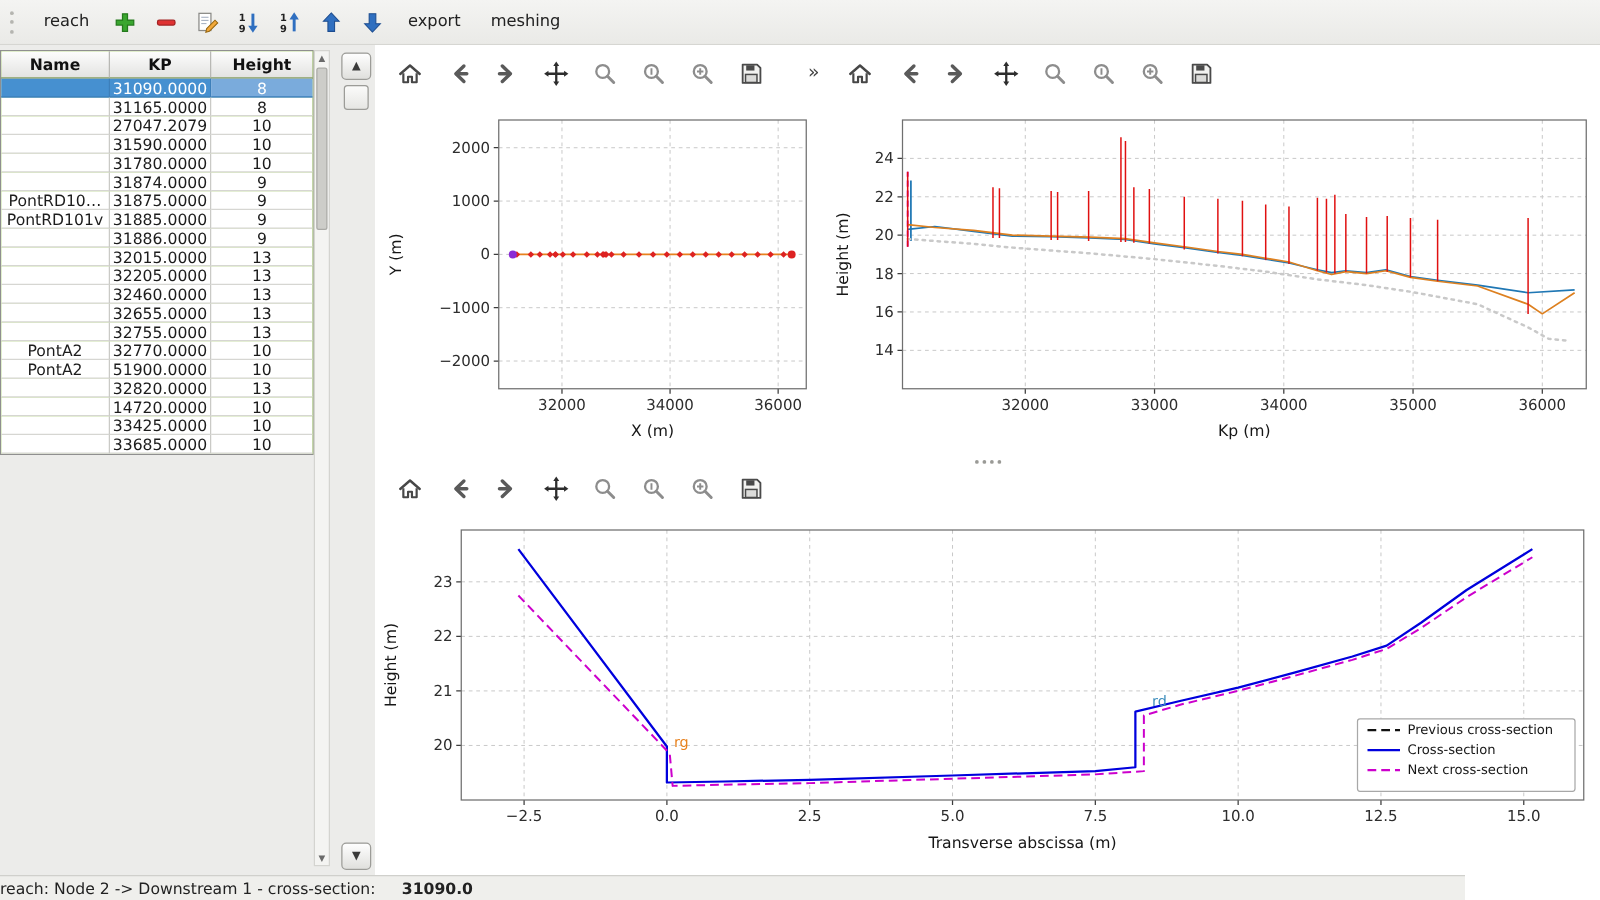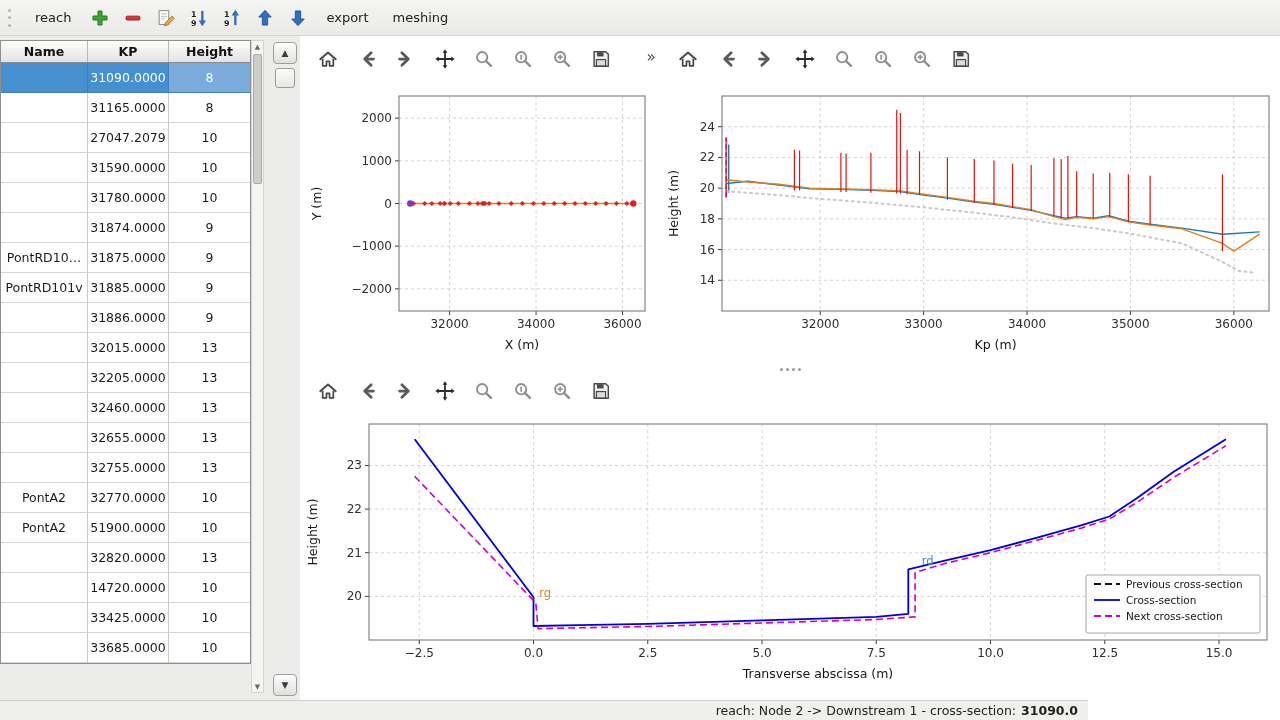--- a/index.html
+++ b/index.html
@@ -14,21 +14,21 @@
   .tb-icon{width:27px;height:27px;display:flex;align-items:center;justify-content:center;border-radius:3px}
   .ic{display:flex}
   .tb-icon .ic svg{width:20px;height:20px;display:block}
 
   
   #left-panel{position:absolute;left:0;top:36px;width:300px;height:664px;background:#ececea}
   #xs-table{position:absolute;left:0;top:4px;width:251px;background:#84cc16;border:1px solid #8f8f8f}
   .t-header{display:flex;height:22px;background:linear-gradient(#fdfdfd,#e3e3e1);border-bottom:1px solid #8a8a8a}
   .hc{display:flex;align-items:center;justify-content:center;font-weight:bold;font-size:12.5px;border-right:1px solid #b8b8b4;color:#111}
   .hc:last-child{border-right:none}
-  .t-row{display:flex;height:30px;background:#fff}
+  .t-row{display:flex;height:15px;background:#fff}
   .t-row .c{display:flex;align-items:center;justify-content:center;font-size:12.5px;border-right:1px solid #cacac6;border-bottom:1px solid #d6d6d2;color:#1c1c1c;overflow:hidden;white-space:nowrap}
   .t-row .c:last-child{border-right:none}
   .c.name,.hc.name{width:87px}
   .c.kp,.hc.kp{width:81px}
   .c.points,.hc.points{width:81px}
   .t-row.selected .c{background:#4690d0;color:#fff;border-color:#3d7fba}
   .t-row.selected .c.points{background:#7aabdc}
 
   
   #sb1{position:absolute;left:251px;top:4px;width:13px;height:653px;background:#f4f4f2;border:1px solid #d4d4d0}
@@ -51,21 +51,21 @@
   svg .tick{font-size:12px;fill:#2e2e2e}
   svg .axlabel{font-size:12.5px;fill:#161616}
   svg .ann{font-size:11.5px}
   svg .leg{font-size:10.5px;fill:#161616}
 
   
   #hsplit{position:absolute;left:300px;top:366px;width:980px;height:7px;background:#fff;display:flex;align-items:center;justify-content:center;gap:3px}
   #hsplit i{width:3px;height:3px;border-radius:50%;background:#9a9a96}
 
   
-  #status-bar{position:absolute;left:0;top:700px;width:1088px;height:20px;background:#efefec;border-top:1px solid #d0d0cc;display:flex;align-items:center;justify-content:flex-end;padding-right:10px;font-size:12.5px;gap:5px;color:#222}
+  #status-bar{position:absolute;left:0;top:700px;width:1172px;height:20px;background:#efefec;border-top:1px solid #d0d0cc;display:flex;align-items:center;padding-right:10px;font-size:12.5px;gap:21px;color:#222}
 </style>
 </head>
 <body>
 
 <div id="top-toolbar">
     <div class="tb-grip">
       <i></i>
       <i></i>
       <i></i>
     </div>

